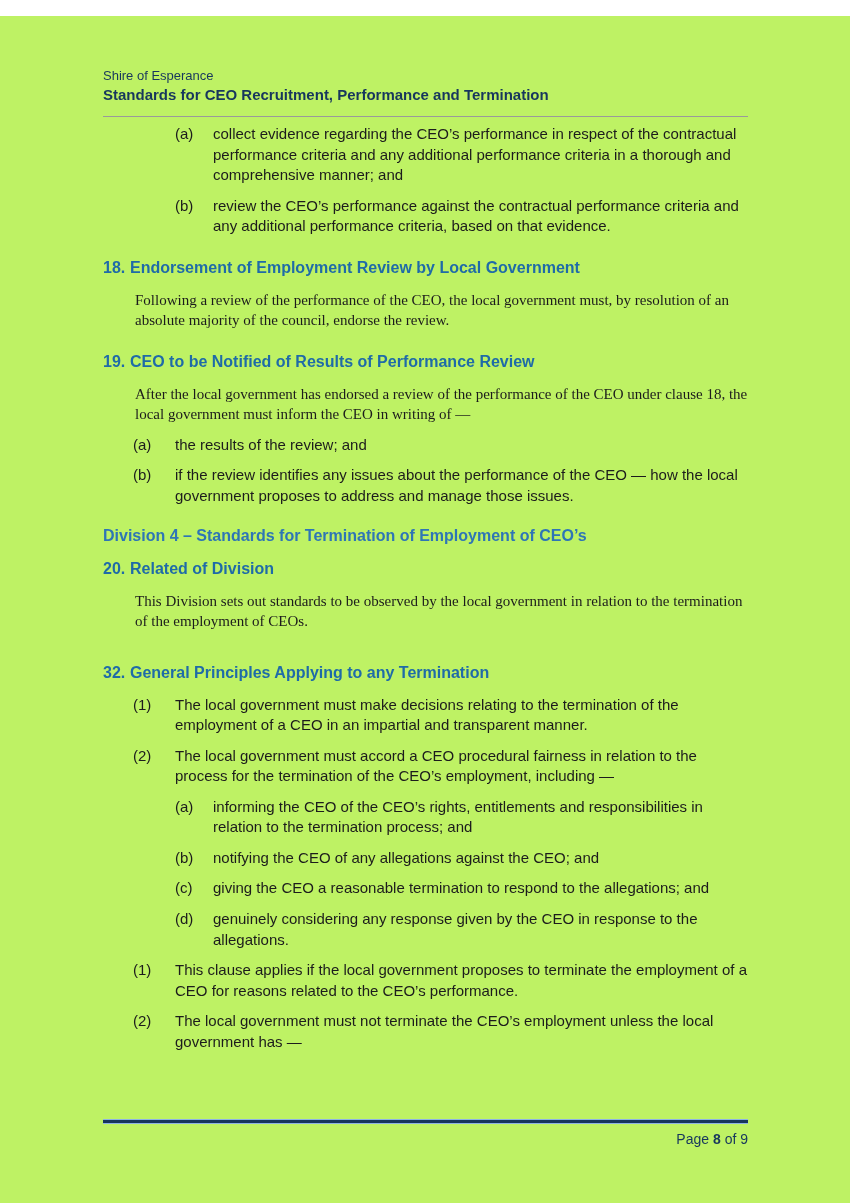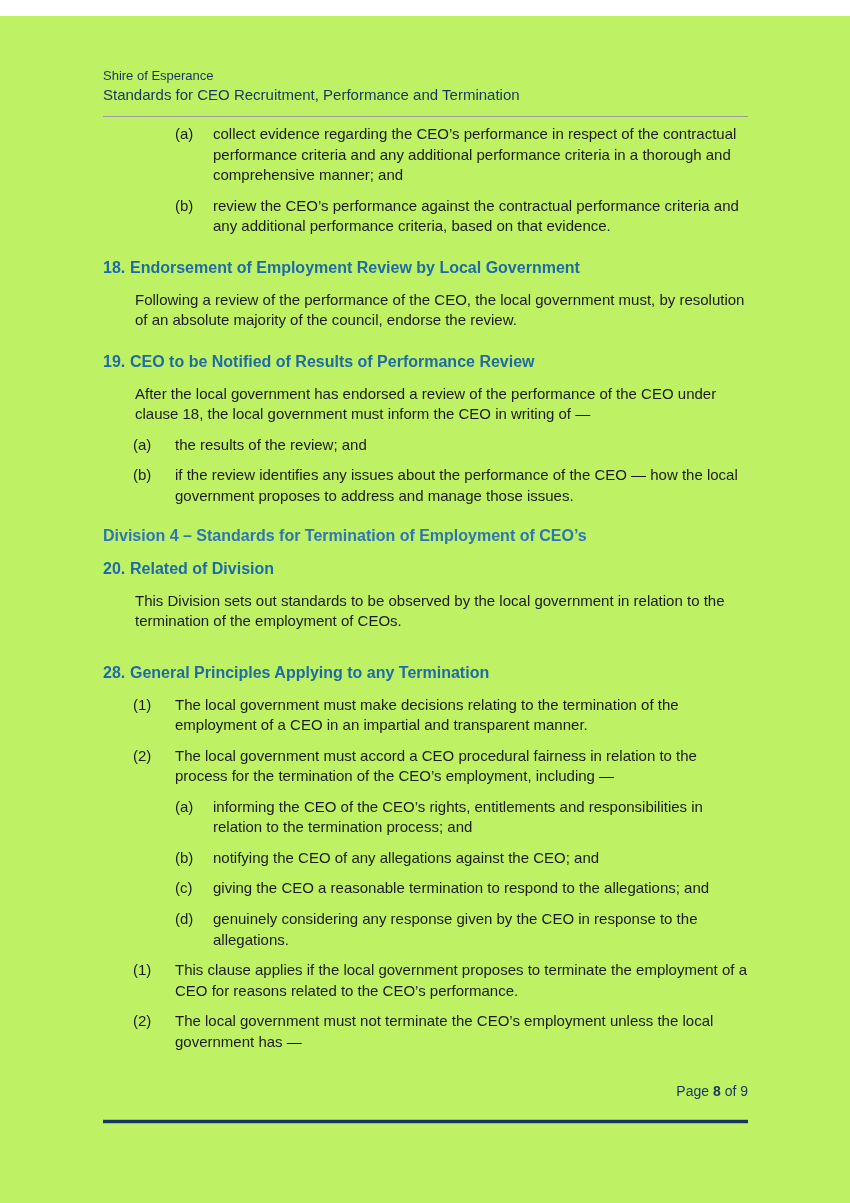--- a/index.html
+++ b/index.html
@@ -11,26 +11,26 @@
     background: #bef264;
     box-sizing: border-box;
     padding: 52px 102px 0 103px;
     font-family: "Liberation Sans", sans-serif;
     color: #1c1c1c;
     overflow: hidden;
   }
 
   
   .hdr-org   { font-size: 13px; line-height: 1.25; color: #17365D; }
-  .hdr-title { font-size: 15px; line-height: 1.25; font-weight: normal; color: #17365D; margin-top: 2px; }
+  .hdr-title { font-size: 15px; line-height: 1.25; font-weight: bold; color: #17365D; margin-top: 2px; }
   .hdr-rule  { border: 0; border-top: 1px solid #9a9a9a; margin: 11px 0 0 0; }
 
   
   .flow { font-size: 15px; line-height: 1.37; }
-  .para { margin: 10px 0 10px 32px; }
+  .para { margin: 10px 0 10px 32px; font-family: Liberation Serif, serif; }
 
   
   .li { position: relative; margin-bottom: 10px; }
   .li .marker { position: absolute; left: 0; top: 0; }
   .lvl1 { margin-left: 30px; padding-left: 42px; }   
   .lvl2 { margin-left: 72px; padding-left: 38px; }   
   .sublist { margin-top: 10px; }
   .sublist .li { margin-left: 0; padding-left: 38px; margin-top: 10px; margin-bottom: 0; }
   .toplist { margin-top: 7px; }
 
@@ -61,21 +61,21 @@
     left: 103px;
     right: 102px;
     top: 1103px;
     height: 3px;
     background: #17365D;
     border-top: 1px solid #8EB4E3;
     border-bottom: 1px solid #8EB4E3;
   }
   .footer-text {
     position: absolute;
-    top: 1067px;
+    top: 1115px;
     right: 102px;
     font-size: 14px;
     color: #17365D;
   }
   .footer-text .pagenum { font-weight: bold; }
 </style>
 </head>
 <body>
 
 <div class="page">
@@ -123,21 +123,21 @@
 
     <div class="division-h">Division 4 – Standards for Termination of Employment of CEO’s</div>
 
     <div class="section-h" style="margin-top:13px">
       <span class="num">20.</span>
       <span>Related of Division</span>
     </div>
     <div class="para">This Division sets out standards to be observed by the local government in relation to the termination of the employment of CEOs.</div>
 
     <div class="section-h extra-gap">
-      <span class="num">28.</span>
+      <span class="num">32.</span>
       <span>General Principles Applying to any Termination</span>
     </div>
     <div>
       <div class="li lvl1">
         <span class="marker">(1)</span>
         <div>The local government must make decisions relating to the termination of the employment of a CEO in an impartial and transparent manner.</div>
       </div>
       <div class="li lvl1">
         <span class="marker">(2)</span>
         <div>

